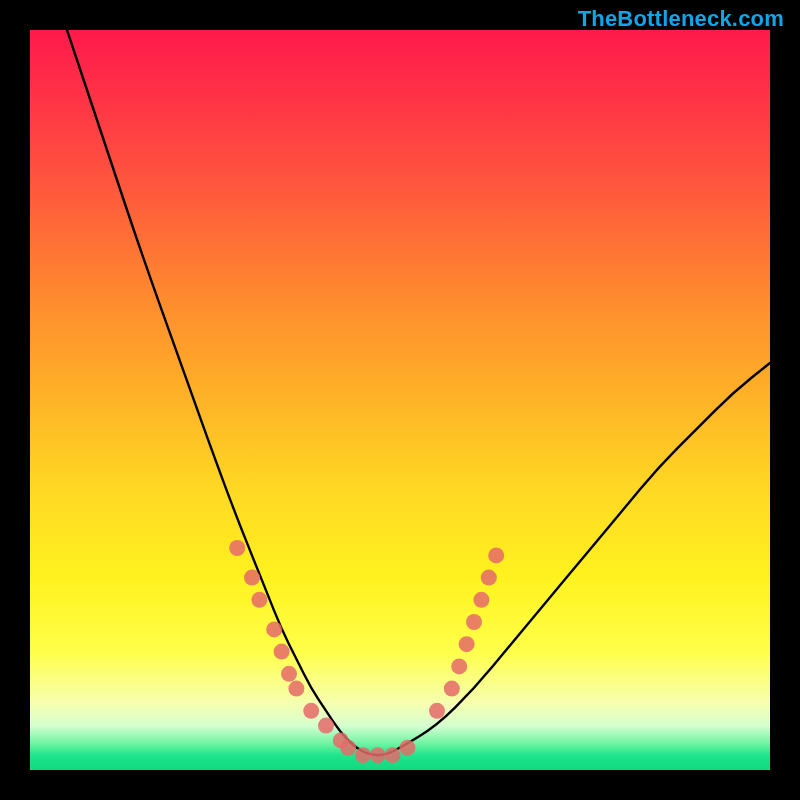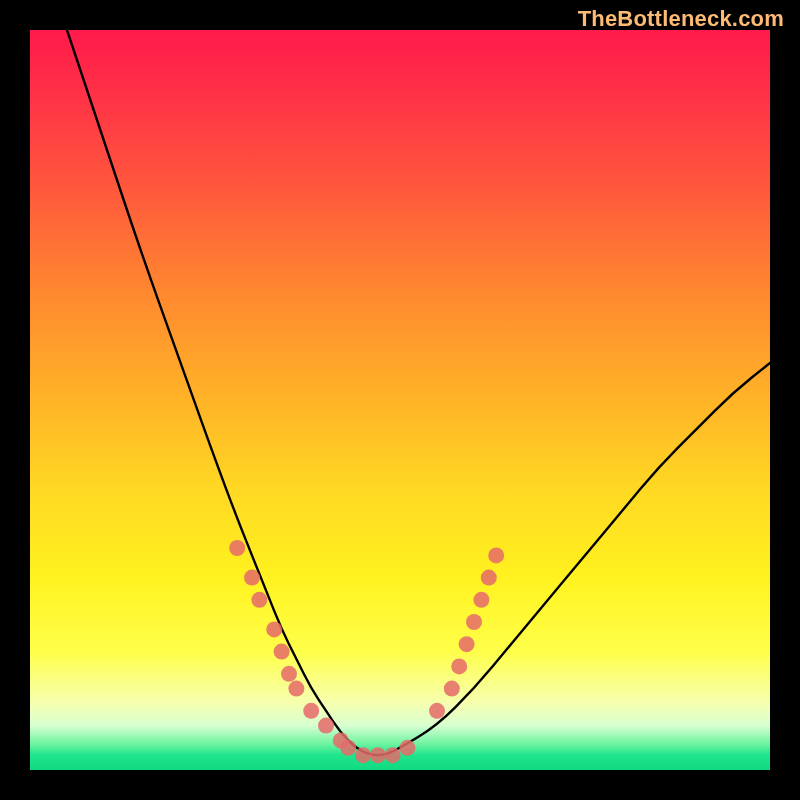--- a/index.html
+++ b/index.html
@@ -40,21 +40,21 @@
       #d7ffd0 94%,
       #6cf3a0 96.5%,
       #1fe58c 98%,
       #10d97f 100%
     );
   }
   .attribution {
     position: absolute;
     top: 6px;
     right: 16px;
-    color: #fdba74;
+    color: #0ea5e9;
     font-size: 22px;
     font-weight: 600;
     letter-spacing: 0.2px;
   }
   svg.curve {
     position: absolute;
     left: 0;
     top: 0;
     width: 740px;
     height: 740px;

